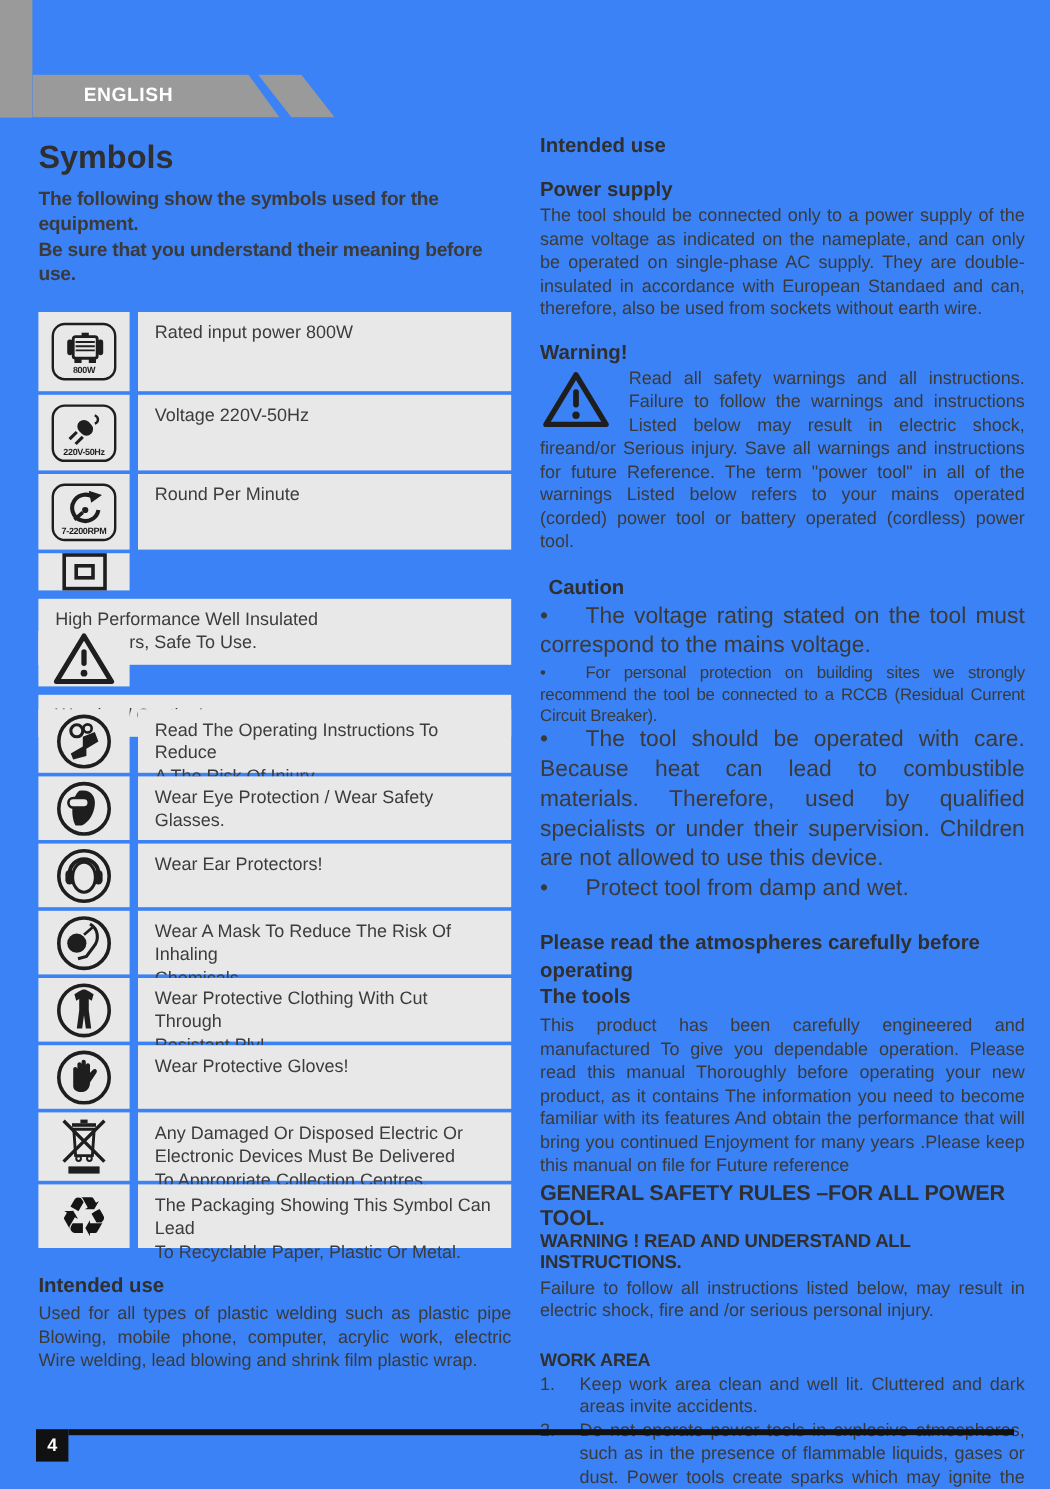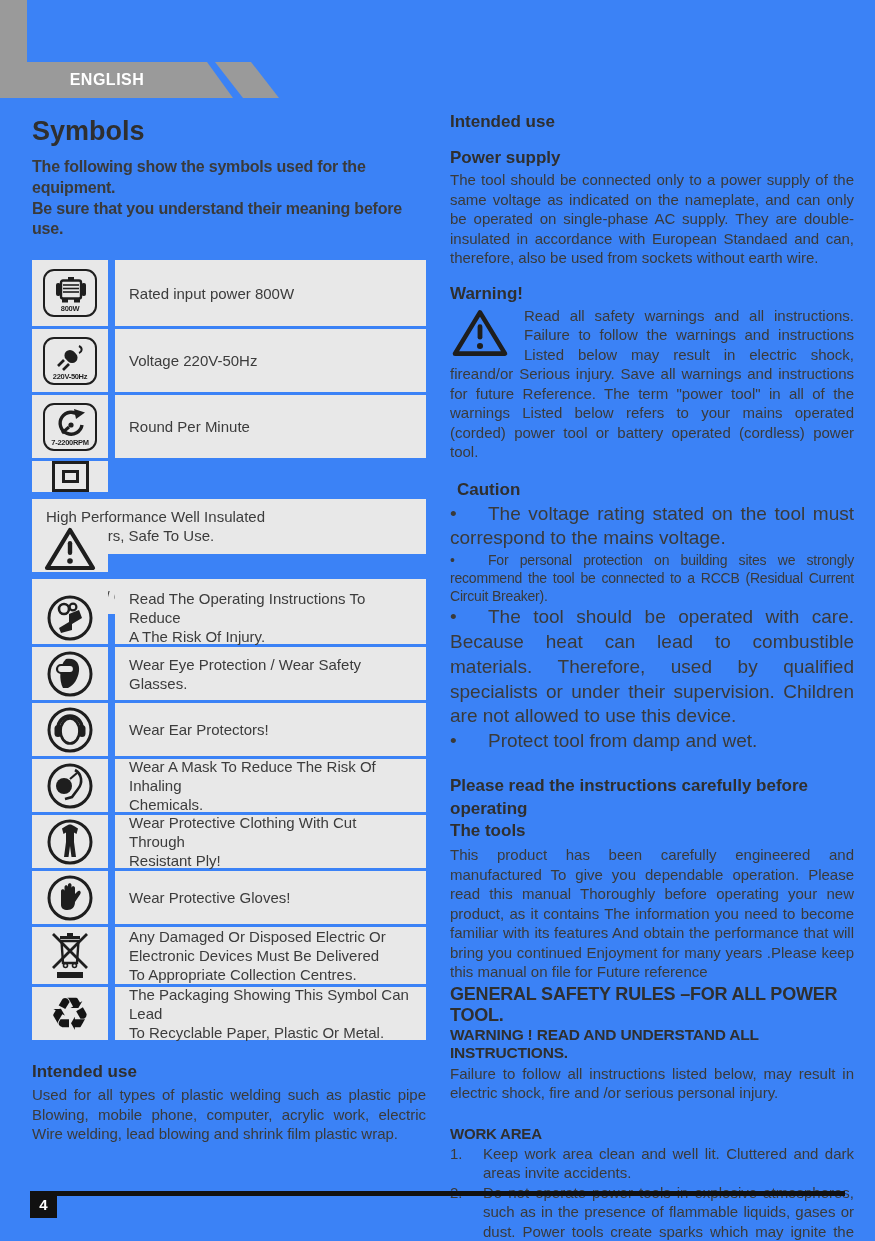--- a/index.html
+++ b/index.html
@@ -23,21 +23,21 @@
   .prejoin { white-space:pre-line; }
   p.body { font-size:15px; line-height:1.3; text-align:justify; color:#3a3a3a; }
 
   
   .sym-title { font-size:27px; font-weight:bold; color:#2f2f2f; margin-bottom:10px; }
   .sym-intro { font-size:16px; font-weight:bold; line-height:1.3; color:#3a3a3a; margin-bottom:20px; white-space:pre-line; letter-spacing:-.2px; }
 
   .sym-table { display:flex; flex-direction:column; gap:3px; }
   .sym-row   { display:flex; gap:7px; }
   .sym-ic    { width:76px; background:#e8e8e8; display:flex; align-items:center; justify-content:center; flex:none; }
-  .sym-desc  { flex:1; background:#e8e8e8; display:flex; align-items:center; padding:8px 10px 8px 14px; }
+  .sym-desc  { flex:1; background:#e8e8e8; display:flex; align-items:flex-start; padding:8px 10px 8px 14px; }
   .sym-desc span { font-size:15px; line-height:1.28; color:#3c3c3c; white-space:pre-line; }
   .h-66{height:66px;} .h-63{height:63px;} .h-62{height:62px;flex-direction:column;} .h-53{height:53px;} .h-57{height:57px;}
 
   .icon-box { width:54px; height:48px; border:2.5px solid #1e1e1e; border-radius:11px;
               display:flex; flex-direction:column; align-items:center; justify-content:center; padding-top:3px; }
   .icon-cap { font-size:7.5px; font-weight:bold; color:#1e1e1e; line-height:1; margin-top:1px; letter-spacing:-.3px; }
   .dbl-outer { width:37px; height:31px; border:3.5px solid #1e1e1e; display:flex; align-items:center; justify-content:center; }
   .dbl-inner { width:17px; height:13px; border:3.5px solid #1e1e1e; }
   .recycle-glyph { font-family:"DejaVu Sans", sans-serif; font-size:46px; color:#141414; line-height:1; }
 
@@ -299,21 +299,21 @@
     </div>
 
     <div class="caution-wrap">
       <div class="r-head">Caution</div>
       <p class="blt-item"><span class="blt">•</span><span>The voltage rating stated on the tool must correspond to the mains voltage.</span></p>
       <p class="blt-item tight"><span class="blt">•</span><span>For personal protection on building sites we strongly recommend the tool be connected to a RCCB (Residual Current Circuit Breaker).</span></p>
       <p class="blt-item"><span class="blt">•</span><span>The tool should be operated with care. Because heat can lead to combustible materials. Therefore, used by qualified specialists or under their supervision. Children are not allowed to use this device.</span></p>
       <p class="blt-item"><span class="blt">•</span><span>Protect tool from damp and wet.</span></p>
     </div>
 
-    <div class="r-head mt21 prejoin" style="line-height:1.35;">Please read the instructions carefully before operating
+    <div class="r-head mt21 prejoin" style="line-height:1.35;">Please read the atmospheres carefully before operating
 The tools</div>
     <p class="body">This product has been carefully engineered and manufactured To give you dependable operation. Please read this manual Thoroughly before operating your new product, as it contains The information you need to become familiar with its features And obtain the performance that will bring you continued Enjoyment for many years .Please keep this manual on file for Future reference</p>
 
     <div class="gs-title">GENERAL SAFETY RULES –FOR ALL POWER TOOL.</div>
     <div class="gs-sub">WARNING ! READ AND UNDERSTAND ALL INSTRUCTIONS.</div>
     <p class="body">Failure to follow all instructions listed below, may result in electric shock, fire and /or serious personal injury.</p>
 
     <div class="wa-head">WORK AREA</div>
     <div class="wa-item">
       <span class="num">1.</span>

